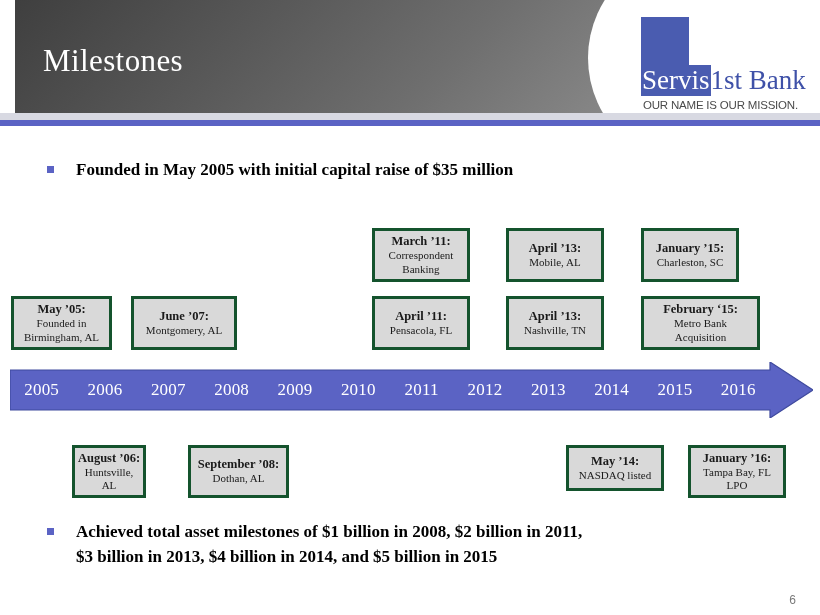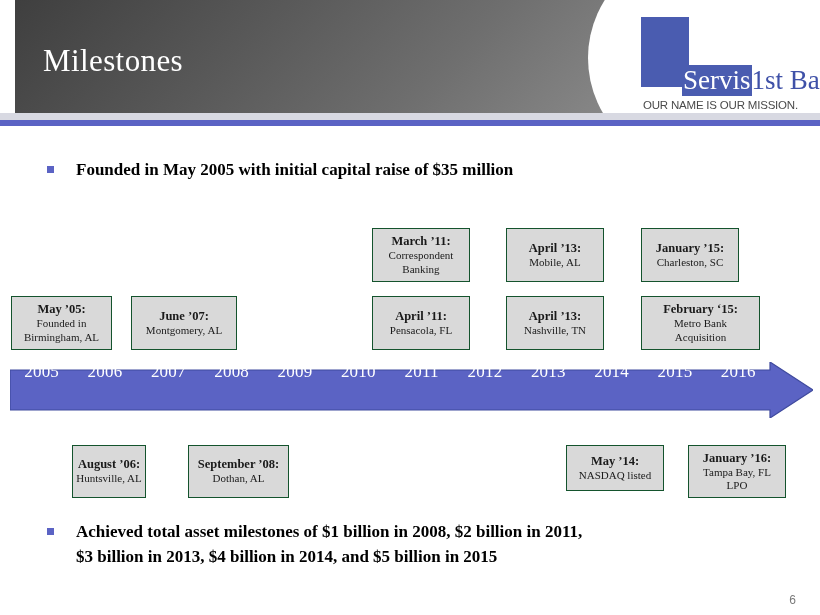--- a/index.html
+++ b/index.html
@@ -67,21 +67,20 @@
     top: 48px;
     white-space: nowrap;
     font-family: "Liberation Serif", "DejaVu Serif", serif;
     font-size: 27px;
     line-height: 30px;
   }
   .logo-servis {
     background: #4a5cb0;
     color: #ffffff;
     padding: 0 1px 1px 1px;
-    margin-left: 41px;
   }
   .logo-rest {
     color: #3f51a8;
   }
   .logo-tagline {
     position: absolute;
     left: 2px;
     top: 82px;
     font-family: "Liberation Sans", "DejaVu Sans", sans-serif;
     font-size: 11.5px;
@@ -126,21 +125,21 @@
     color: #000000;
     white-space: pre-line;
   }
   #bullet-top { left: 47px; top: 157px; }
   #bullet-bottom { left: 47px; top: 519px; }
 
   
   .mbox {
     position: absolute;
     background: #d9d9d9;
-    border: 1px solid #14532d;
+    border: 3px solid #14532d;
     box-sizing: border-box;
     display: flex;
     flex-direction: column;
     align-items: center;
     justify-content: center;
     text-align: center;
     font-family: "Liberation Serif", "DejaVu Serif", serif;
     color: #1a1a1a;
     padding: 8px 3px;
   }
@@ -168,20 +167,21 @@
     position: absolute;
     left: 0; top: 0;
     width: 803px; height: 56px;
   }
   .timeline-years {
     position: absolute;
     left: 0; top: 0;
     width: 760px;
     height: 56px;
     display: flex;
+    align-items: center;
   }
   .year {
     flex: 1 1 0;
     text-align: center;
     color: #ffffff;
     font-family: "Liberation Serif", "DejaVu Serif", serif;
     font-size: 17px;
     letter-spacing: 0.2px;
   }
 

